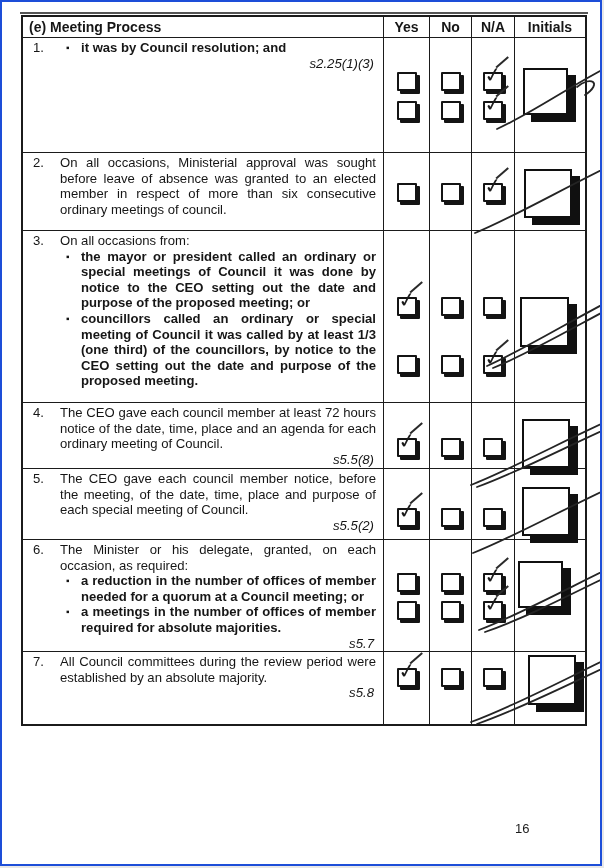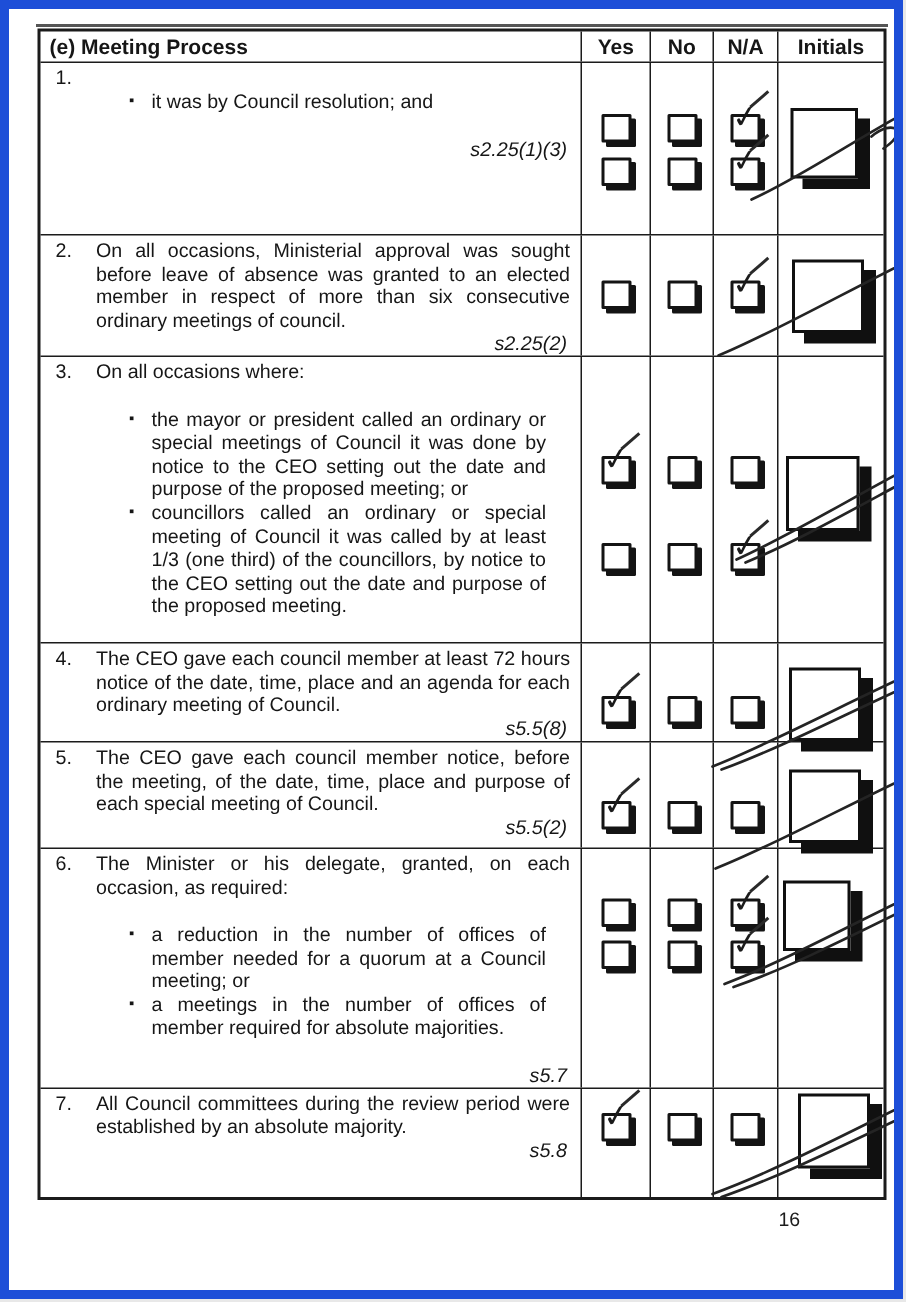--- a/index.html
+++ b/index.html
@@ -2,42 +2,42 @@
 <html><head>
 <meta charset="utf-8">
 <style>
   html,body{margin:0;padding:0;}
   body{
     width:604px;height:868px;background:#e8e8e8;
     font-family:"Liberation Sans","DejaVu Sans",sans-serif;color:#161616;
   }
   .page{
     position:relative;width:602px;height:866px;background:#ffffff;
-    border:6px solid #1d4ed8;box-sizing:border-box;overflow:hidden;
+    border:2px solid #1d4ed8;box-sizing:border-box;overflow:hidden;
   }
   .topline{position:absolute;left:18px;top:10px;width:568px;border-top:2px solid #555;}
   .tbl{
     position:absolute;left:19px;top:13px;width:566px;
     border:2px solid #1b1b1b;background:#fff;box-sizing:border-box;
   }
   .trow,.thead{display:grid;grid-template-columns:360px 46px 42px 43px auto;position:relative;}
   .trow{border-top:1px solid #1b1b1b;}
   .c{border-left:1px solid #1b1b1b;position:relative;box-sizing:border-box;}
   .c:first-child{border-left:none;}
   
   .thead{height:20px;align-items:center;}
   .thead .c{height:100%;display:flex;align-items:center;justify-content:center;
     font-weight:bold;font-size:14px;}
   .thead .ttl{justify-content:flex-start;padding-left:6px;font-size:14px;}
   
   .desc{display:flex;padding-top:2px;}
   .num{width:37px;flex:none;padding-left:10px;font-size:13.1px;line-height:15.6px;box-sizing:border-box;}
   .body{flex:1;padding-right:7px;}
   .txt{margin:0;font-size:13.1px;line-height:15.6px;text-align:justify;}
-  .blist{margin:16px;padding:0 0 0 6px;list-style:none;}
+  .blist{margin:0;padding:0 0 0 6px;list-style:none;font-weight:bold;}
   .blist li{position:relative;padding-left:15px;font-size:13.1px;line-height:15.6px;text-align:justify;}
   .blist li::before{content:'▪';position:absolute;left:0;top:0;font-size:10px;}
   .statute{text-align:right;font-style:italic;font-size:13.2px;line-height:15.6px;padding-right:2px;}
   
   .r1{min-height:114px;} .r2{min-height:77px;} .r3{min-height:171px;}
   .r4{min-height:65px;}  .r5{min-height:70px;} .r6{min-height:110px;} .r7{min-height:72px;}
   
   .checkstack{display:flex;flex-direction:column;align-items:center;}
   .r1 .checkstack{padding-top:34px;row-gap:10px;}
   .r2 .checkstack{padding-top:30px;}
@@ -71,21 +71,21 @@
   .r4 .inibox{top:16px;left:7px;width:44px;height:45px;}
   .r5 .inibox{top:18px;left:7px;width:44px;height:45px;}
   .r6 .inibox{top:21px;left:3px;}
   .r7 .inibox{top:3px;left:13px;width:44px;height:46px;}
   .scrawl{position:absolute;left:-58px;overflow:visible;pointer-events:none;z-index:6;}
   .r1 .scrawl{top:-9px;}  .r2 .scrawl{top:-22px;} .r3 .scrawl{top:27px;}
   .r4 .scrawl{top:-22px;} .r5 .scrawl{top:-20px;} .r6 .scrawl{top:-16px;}
   .r7 .scrawl{top:-36px;}
   .scrawl path{fill:none;stroke:#242424;stroke-width:1.8;stroke-linecap:round;}
   
-  .pagenum{position:absolute;left:513px;top:799px;font-size:13px;color:#1c1c1c;}
+  .pagenum{position:absolute;left:513px;top:819px;font-size:13px;color:#1c1c1c;}
 </style>
 </head>
 <body>
 
 <div class="page">
   <div class="topline"></div>
 
   <div class="tbl">
 
     <div class="thead">
@@ -143,21 +143,20 @@
           <path d="M120 58 c 14 -12, 26 -4, 8 8"></path>
         </svg>
       </div>
     </div>
 
     <div class="trow r2">
       <div class="c desc">
         <div class="num">2.</div>
         <div class="body">
           <p class="txt">On all occasions, Ministerial approval was sought before leave of absence was granted to an elected member in respect of more than six consecutive ordinary meetings of council.</p>
-          <div class="statute">s2.25(2)</div>
         </div>
       </div>
       <div class="c">
           <div class="checkstack">
         <span class="cb">
               <i class="tick"></i>
             </span>
       </div>
         </div>
       <div class="c">
@@ -180,21 +179,21 @@
           <path d="M18 102 C 62 84, 122 48, 196 14"></path>
           <path d="M150 40 c 16 -12, 30 0, 10 10 c -10 5, -16 0, -6 -6"></path>
         </svg>
       </div>
     </div>
 
     <div class="trow r3">
       <div class="c desc">
         <div class="num">3.</div>
         <div class="body">
-          <p class="txt">On all occasions where:</p>
+          <p class="txt">On all occasions from:</p>
           <ul class="blist">
             <li>the mayor or president called an ordinary or special meetings of Council it was done by notice to the CEO setting out the date and purpose of the proposed meeting; or</li>
             <li>councillors called an ordinary or special meeting of Council it was called by at least 1/3 (one third) of the councillors, by notice to the CEO setting out the date and purpose of the proposed meeting.</li>
           </ul>
         </div>
       </div>
       <div class="c">
           <div class="checkstack">
         <span class="cb">
               <i class="tick">✓</i>

